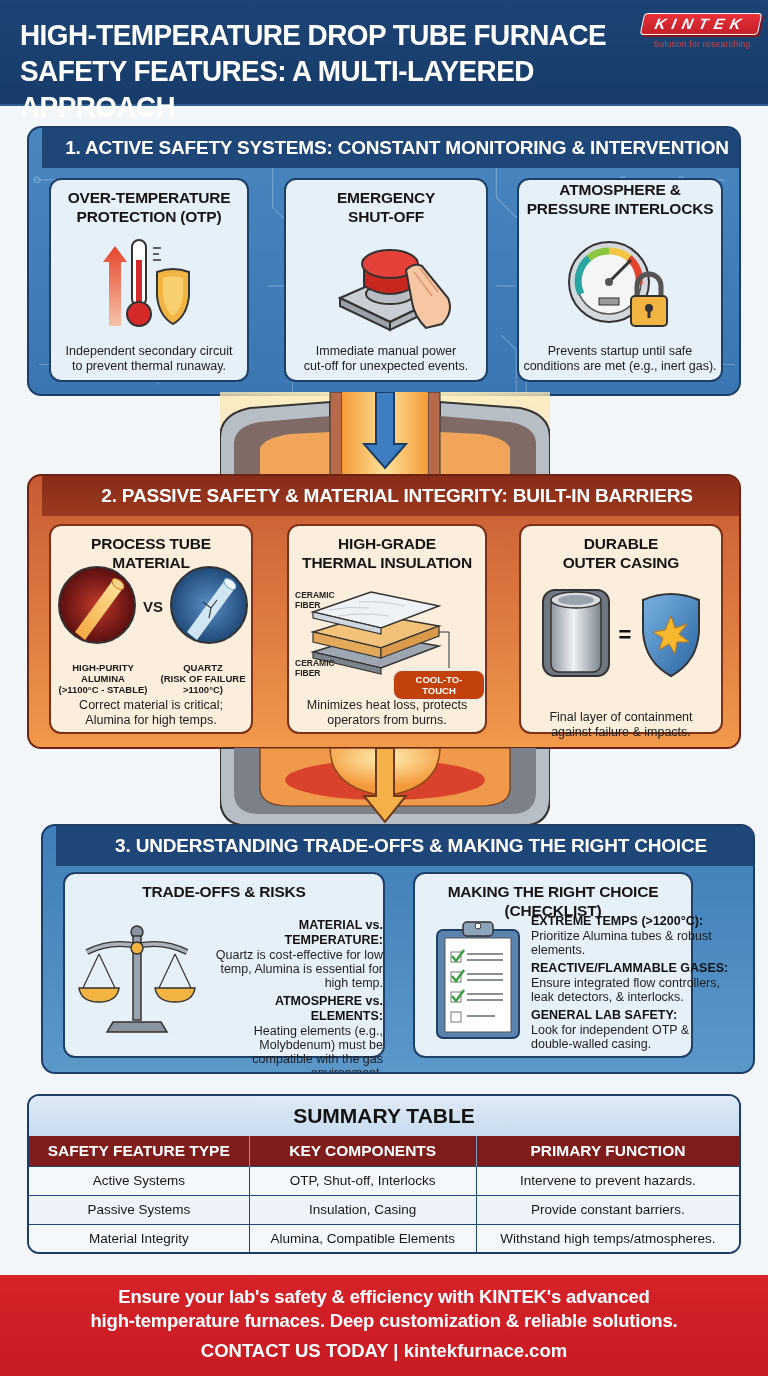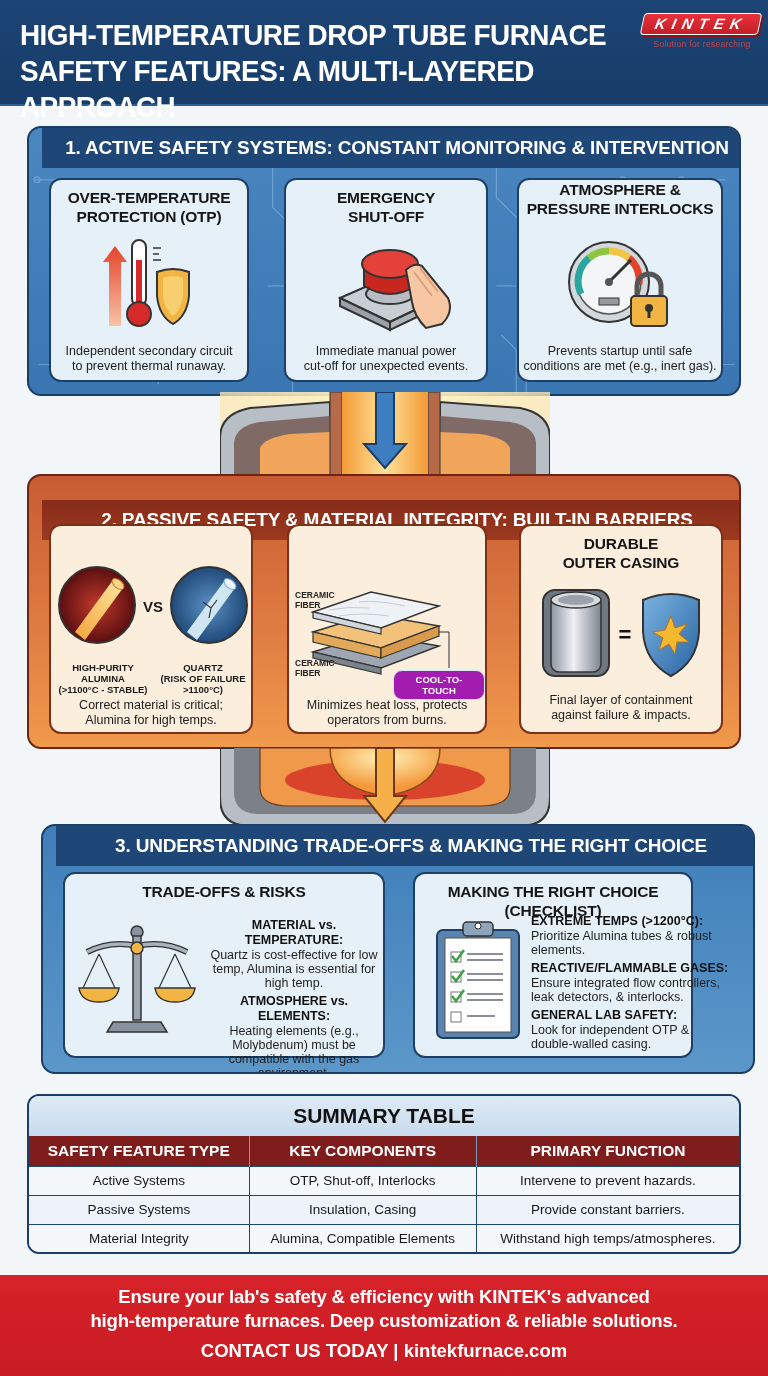--- a/index.html
+++ b/index.html
@@ -34,21 +34,21 @@
   
   .section { position: absolute; left: 27px; width: 714px; border-radius: 14px; overflow: hidden; }
   .section-title {
     position: absolute; left: 13px; top: 0; width: 100%; height: 40px;
     color: #ffffff; font-weight: 700; font-size: 19px; line-height: 40px; text-align: center;
     text-transform: uppercase; letter-spacing: -0.2px;
   }
   .sec1 { top: 126px; height: 270px; background: linear-gradient(180deg, #4a86c0, #3a76b2); border: 2px solid #1b3e68; }
   .sec1 .section-title { background: #1e4677; }
   .sec2 { top: 474px; height: 275px; background: linear-gradient(180deg, #c85b33, #e07e43 60%, #f09a4b); border: 2px solid #6c2414; }
-  .sec2 .section-title { background: linear-gradient(180deg, #872b18, #9c3a20); margin-top: 24px; }
+  .sec2 .section-title { background: linear-gradient(180deg, #872b18, #9c3a20); }
   .sec3 { top: 824px; height: 250px; background: linear-gradient(180deg, #3f7eb9, #5b97c9); border: 2px solid #1b3e68; margin-left: 14px; }
   .sec3 .section-title { background: #1e4677; }
 
   
   .circuit { position: absolute; left: 0; top: 40px; width: 100%; height: calc(100% - 40px); opacity: 0.35; }
 
   
   .card {
     position: absolute; border-radius: 12px; border: 2px solid #1e3f66;
     background: #e6f0f8; text-align: center;
@@ -87,21 +87,21 @@
   
   .footer {
     position: absolute; left: 0; top: 1275px; width: 768px; height: 101px;
     background: linear-gradient(180deg, #d72229, #c81b23);
     text-align: center; color: #fff;
   }
   .footer-text { font-weight: 700; font-size: 18.5px; line-height: 24px; padding-top: 10px; letter-spacing: -0.2px; }
   .footer-cta { font-weight: 700; font-size: 18.5px; line-height: 24px; margin-top: 6px; }
 
   .pill {
-    display: inline-block; background: #a21caf; color: #fff; font-weight: 700; font-size: 9.5px;
+    display: inline-block; background: #c2410c; color: #fff; font-weight: 700; font-size: 9.5px;
     padding: 3px 8px; border-radius: 9px; border: 1.5px solid #d9e8f5; text-transform: uppercase;
   }
   .tiny-label { font-size: 8.5px; font-weight: 700; color: #222; text-align: left; line-height: 10px; text-transform: uppercase; }
   .mat-label { font-size: 9.5px; font-weight: 700; line-height: 11px; color: #1a1a1a; text-transform: uppercase; }
   .chk-head { font-size: 12.5px; font-weight: 700; line-height: 15px; color: #111; }
   .chk-body { font-size: 12.5px; line-height: 14px; color: #1f1f1f; }
 </style>
 </head>
 <body>
 
@@ -231,20 +231,21 @@
   <rect x="110" y="0" width="12" height="84" fill="#b66a4a" stroke="#333"></rect>
   <rect x="208" y="0" width="12" height="84" fill="#b66a4a" stroke="#333"></rect>
   <rect x="122" y="0" width="86" height="84" fill="url(#tubeG)"></rect>
   <path d="M156 0 V52 H144 L165 76 L186 52 H174 V0 Z" fill="#3c7ebf" stroke="#1b3e68" stroke-width="2"></path>
 </svg>
 
 <div class="section sec2">
   <div class="section-title">2. PASSIVE SAFETY &amp; MATERIAL INTEGRITY: BUILT-IN BARRIERS</div>
 
   <div class="card" style="left:20px; top:48px; width:204px; height:210px;">
+    <div class="card-title" style="margin-top:8px;">PROCESS TUBE MATERIAL</div>
     <svg style="position:absolute; left:6px; top:36px;" width="192" height="86" viewBox="0 0 192 86">
       <defs>
         <radialGradient id="redC">
             <stop offset="0" stop-color="#c0392b"></stop>
             <stop offset="1" stop-color="#5a0f10"></stop>
           </radialGradient>
         <radialGradient id="blueC">
             <stop offset="0" stop-color="#5c8fc4"></stop>
             <stop offset="1" stop-color="#1f4a78"></stop>
           </radialGradient>
@@ -272,20 +273,24 @@
         <div>(RISK OF FAILURE</div>
         <div>&gt;1100°C)</div>
     </div>
     <div class="card-desc" style="top:172px;">
       <div>Correct material is critical;</div>
         <div>Alumina for high temps.</div>
     </div>
   </div>
 
   <div class="card" style="left:258px; top:48px; width:200px; height:210px;">
+    <div class="card-title" style="margin-top:8px;">
+      <div>HIGH-GRADE</div>
+        <div>THERMAL INSULATION</div>
+    </div>
     <div class="tiny-label" style="position:absolute; left:6px; top:64px;">
       <div>CERAMIC</div>
         <div>FIBER</div>
     </div>
     <svg style="position:absolute; left:20px; top:58px;" width="150" height="92" viewBox="0 0 150 92">
       <path d="M4 68 L62 50 L130 62 L72 84 Z" fill="#9ea7b1" stroke="#333" stroke-width="1.5"></path>
       <path d="M4 68 V74 L72 90 V84 Z" fill="#7b848d" stroke="#333" stroke-width="1.2"></path>
       <path d="M4 48 L62 30 L130 42 L72 64 Z" fill="#f3c27a" stroke="#333" stroke-width="1.5"></path>
       <path d="M4 48 V58 L72 74 V64 Z" fill="#e3a95a" stroke="#333" stroke-width="1.2"></path>
       <path d="M72 64 V74 L130 52 V42 Z" fill="#d99a4c" stroke="#333" stroke-width="1.2"></path>
@@ -323,21 +328,21 @@
           </linearGradient>
         </defs>
       <rect x="4" y="8" width="66" height="86" rx="12" fill="#6f7780" stroke="#333" stroke-width="2"></rect>
       <rect x="12" y="14" width="50" height="76" rx="8" fill="url(#steel)" stroke="#333" stroke-width="1.5"></rect>
       <ellipse cx="37" cy="18" rx="25" ry="8" fill="#d6dbe0" stroke="#333" stroke-width="1.5"></ellipse>
       <ellipse cx="37" cy="18" rx="18" ry="5" fill="#9aa2ab"></ellipse>
       <text x="86" y="60" text-anchor="middle" font-size="22" font-weight="700" fill="#111" font-family="Liberation Sans, sans-serif">=</text>
       <path d="M104 18 Q132 6 160 18 V50 Q158 80 132 94 Q106 80 104 50 Z" fill="url(#shieldB)" stroke="#333" stroke-width="2"></path>
       <path d="M132 34 L136 46 L148 42 L140 52 L150 60 L138 60 L136 72 L130 62 L120 68 L124 56 L114 50 L126 48 Z" fill="#f5b82e" stroke="#b2741d"></path>
     </svg>
-    <div class="card-desc" style="top:167px;">
+    <div class="card-desc" style="top:184px;">
       <div>Final layer of containment</div>
         <div>against failure &amp; impacts.</div>
     </div>
   </div>
 </div>
 
 <svg class="furnace furnace-2" viewBox="0 0 330 78">
   <defs>
       <radialGradient id="core" cx="0.5" cy="0.2" r="0.6">
         <stop offset="0" stop-color="#fff2b8"></stop>
@@ -361,21 +366,21 @@
       <circle cx="60" cy="14" r="6" fill="#8a94a0" stroke="#333" stroke-width="1.5"></circle>
       <rect x="56" y="18" width="8" height="84" fill="#9aa4af" stroke="#333" stroke-width="1.5"></rect>
       <path d="M10 34 Q34 22 60 28 Q86 22 110 34" stroke="#333" stroke-width="6" fill="none"></path>
       <path d="M10 34 Q34 22 60 28 Q86 22 110 34" stroke="#aab3bd" stroke-width="3.5" fill="none"></path>
       <circle cx="60" cy="30" r="6" fill="#f2b544" stroke="#333" stroke-width="1.5"></circle>
       <path d="M22 36 L6 70 M22 36 L38 70 M98 36 L82 70 M98 36 L114 70" stroke="#333" stroke-width="1.2"></path>
       <path d="M2 70 H42 Q40 84 22 84 Q4 84 2 70 Z" fill="#f2b544" stroke="#333" stroke-width="1.5"></path>
       <path d="M78 70 H118 Q116 84 98 84 Q80 84 78 70 Z" fill="#f2b544" stroke="#333" stroke-width="1.5"></path>
       <path d="M36 104 H84 L90 114 H30 Z" fill="#8a94a0" stroke="#333" stroke-width="1.5"></path>
     </svg>
-    <div style="position:absolute; left:140px; top:44px; width:178px; text-align:center;">
+    <div style="position:absolute; left:140px; top:44px; width:178px; text-align:right;">
       <div class="chk-head">MATERIAL vs. TEMPERATURE:</div>
       <div class="chk-body">
           <div>Quartz is cost-effective for low</div>
           <div>temp, Alumina is essential for</div>
           <div>high temp.</div>
         </div>
       <div class="chk-head" style="margin-top:4px;">ATMOSPHERE vs. ELEMENTS:</div>
       <div class="chk-body">
           <div>Heating elements (e.g.,</div>
           <div>Molybdenum) must be</div>

